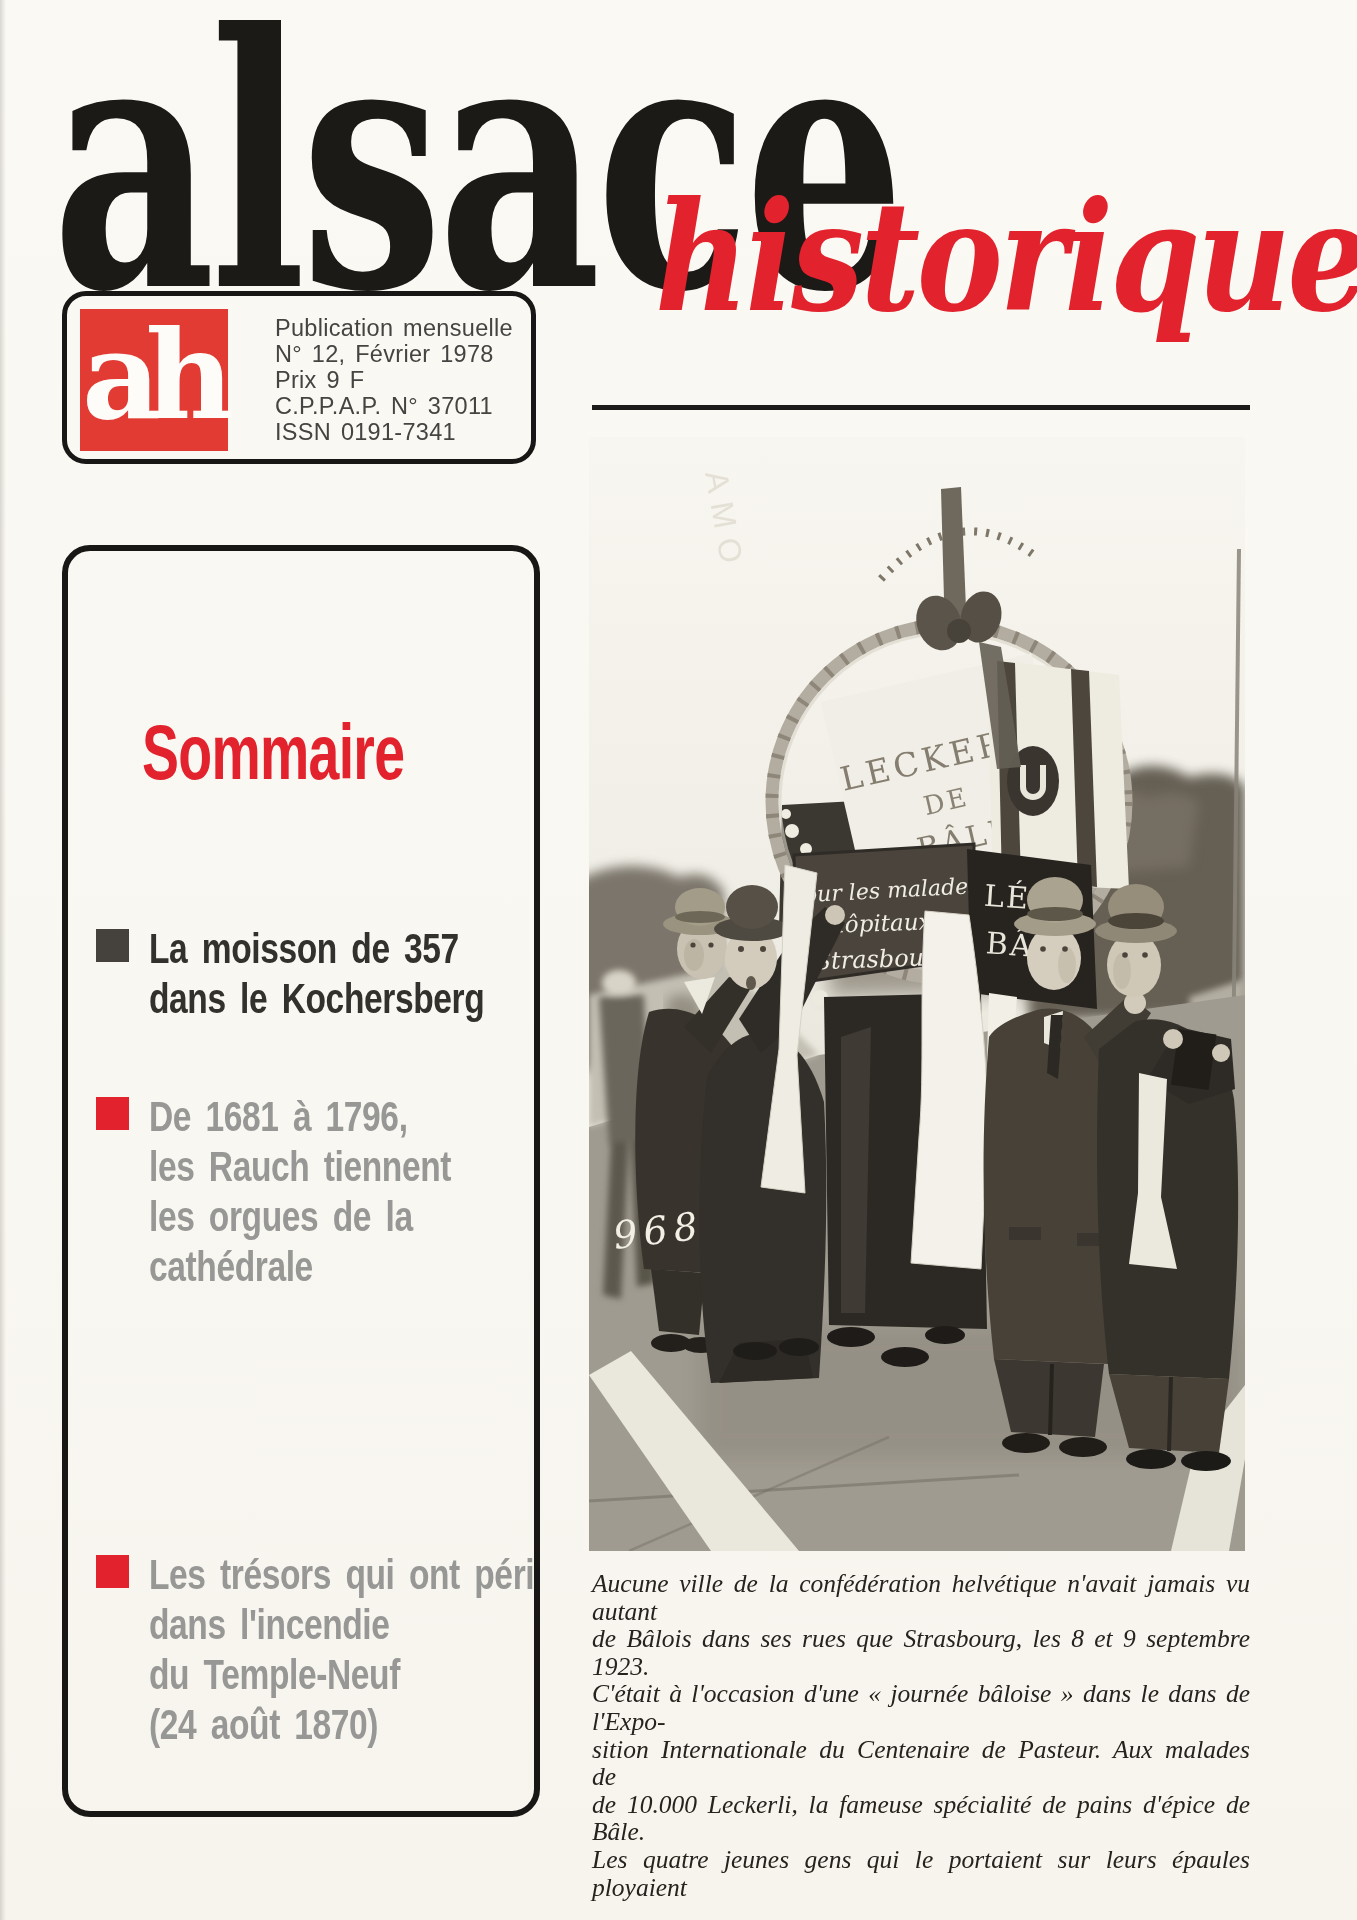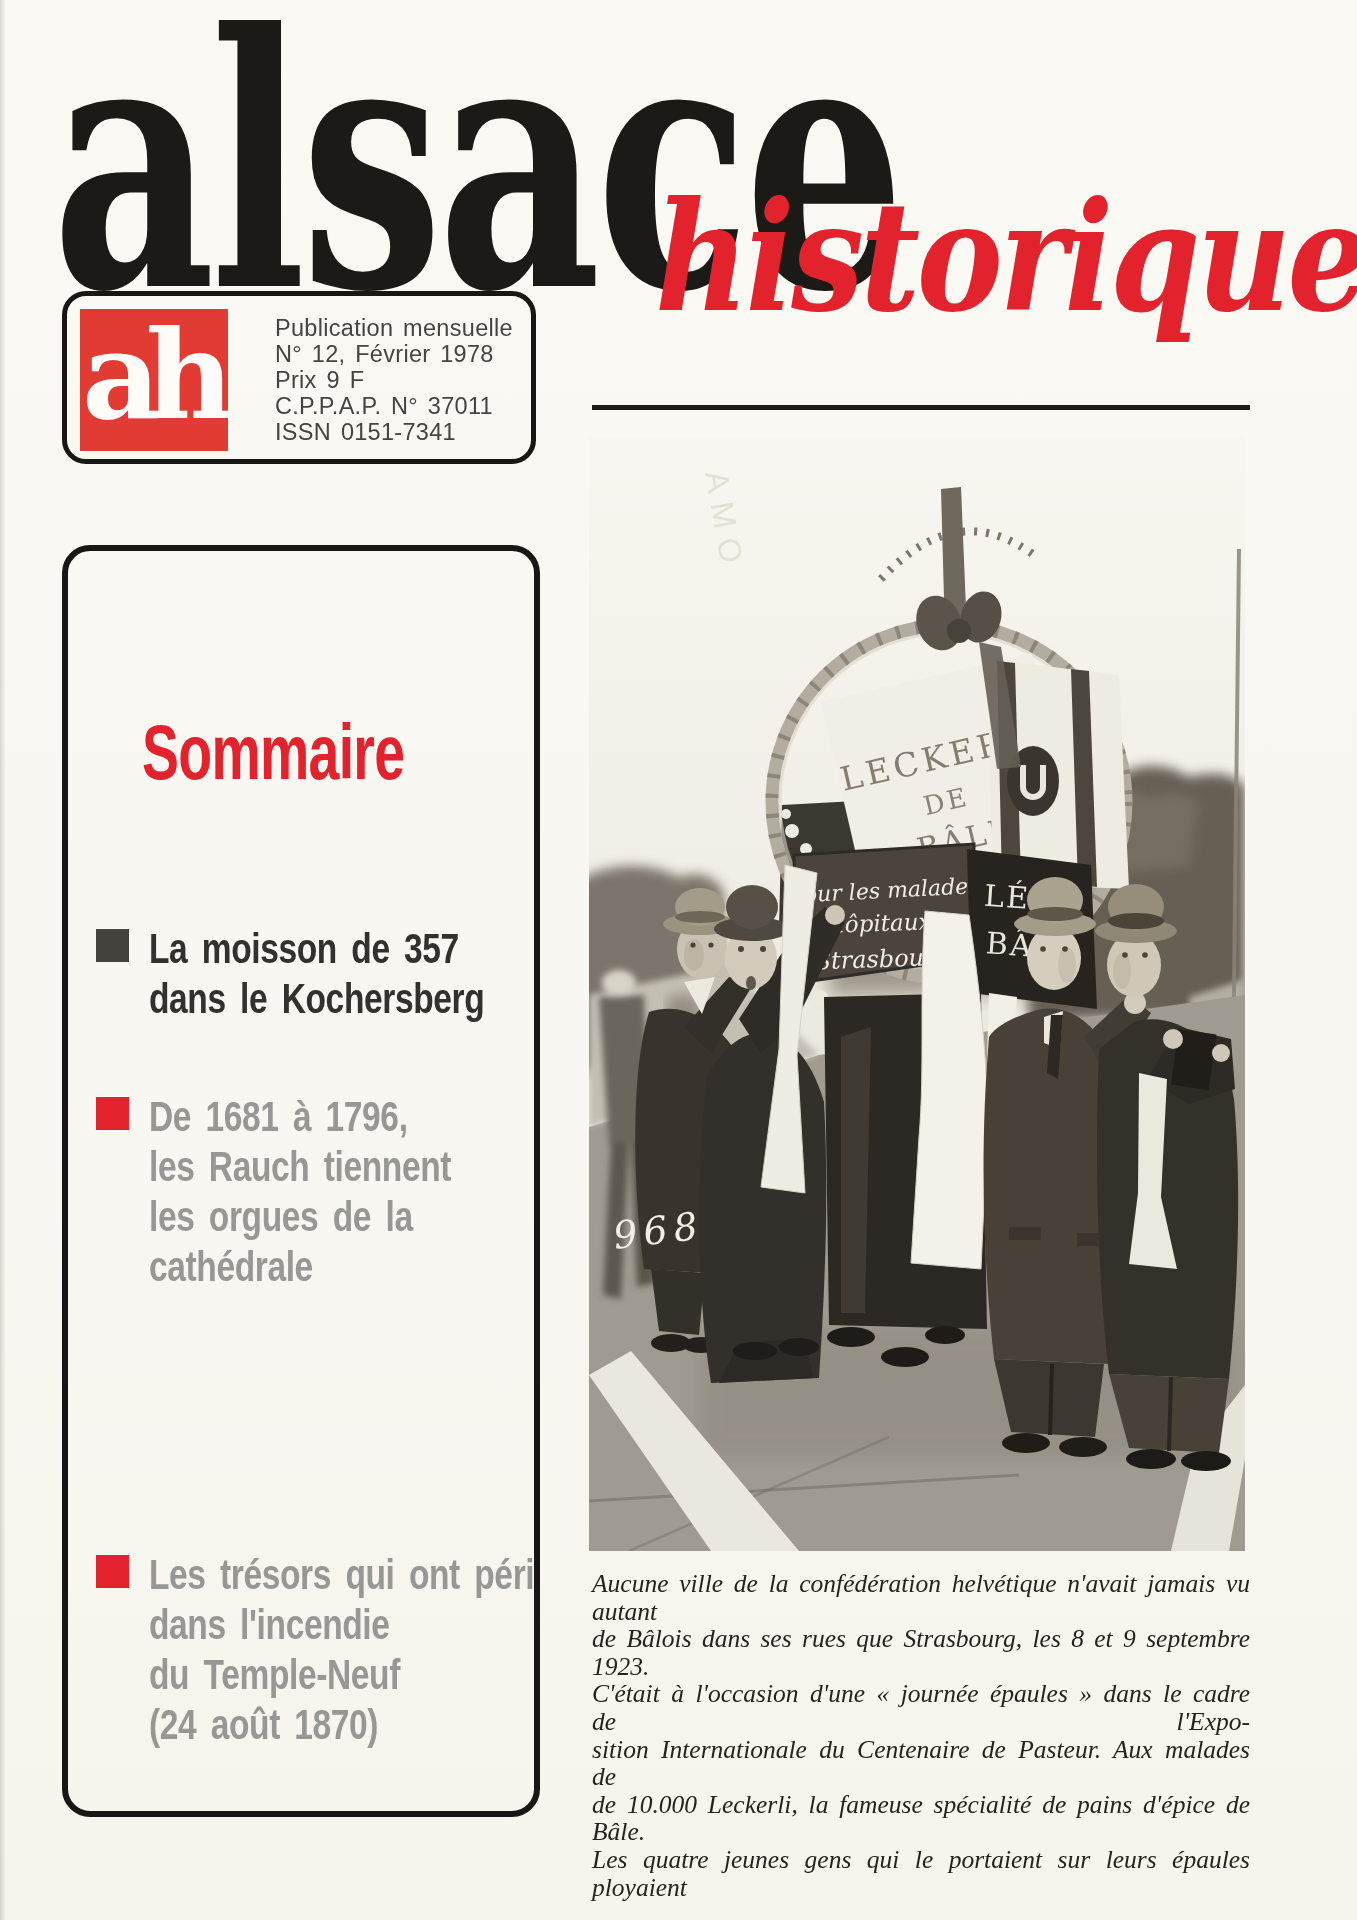--- a/index.html
+++ b/index.html
@@ -81,21 +81,21 @@
 
   <div class="info-box">
     <div class="logo-square" style="background-color: rgb(226, 59, 51);">
       <span class="logo-monogram">ah</span>
     </div>
     <div class="info-lines">
       <div>Publication mensuelle</div>
       <div>N° 12, Février 1978</div>
       <div>Prix 9 F</div>
       <div>C.P.P.A.P. N° 37011</div>
-      <div>ISSN 0151-7341</div>
+      <div>ISSN 0191-7341</div>
     </div>
   </div>
 
   <div class="sommaire-box">
     <div class="sommaire-title" style="color: rgb(226, 35, 46);">Sommaire</div>
 
     <div class="toc-item toc-item-1">
       <div class="toc-bullet" style="background-color: rgb(69, 66, 61);"></div>
       <div class="toc-lines" style="color: rgb(51, 49, 45);">
         <div>La moisson de 357</div>
@@ -298,20 +298,20 @@
       <ellipse cx="562" cy="1022" rx="25" ry="10" fill="#1d1b17"></ellipse>
       <ellipse cx="617" cy="1024" rx="25" ry="10" fill="#1d1b17"></ellipse>
     </g>
 
     <text x="26" y="812" transform="rotate(-7 26 812)" font-family="DejaVu Serif, serif" font-style="italic" font-size="38" letter-spacing="6" fill="#f2efe5">968</text>
   </svg>
 
   <div class="caption">
     <div class="caption-line">Aucune ville de la confédération helvétique n'avait jamais vu autant</div>
     <div class="caption-line">de Bâlois dans ses rues que Strasbourg, les 8 et 9 septembre 1923.</div>
-    <div class="caption-line">C'était à l'occasion d'une « journée épaules » dans le cadre de l'Expo-</div>
+    <div class="caption-line">C'était à l'occasion d'une « journée bâloise » dans le dans de l'Expo-</div>
     <div class="caption-line">sition Internationale du Centenaire de Pasteur. Aux malades de</div>
     <div class="caption-line">de 10.000 Leckerli, la fameuse spécialité de pains d'épice de Bâle.</div>
     <div class="caption-line">Les quatre jeunes gens qui le portaient sur leurs épaules ployaient</div>
 
   </div>
 
 </div>
 
 </body></html>

